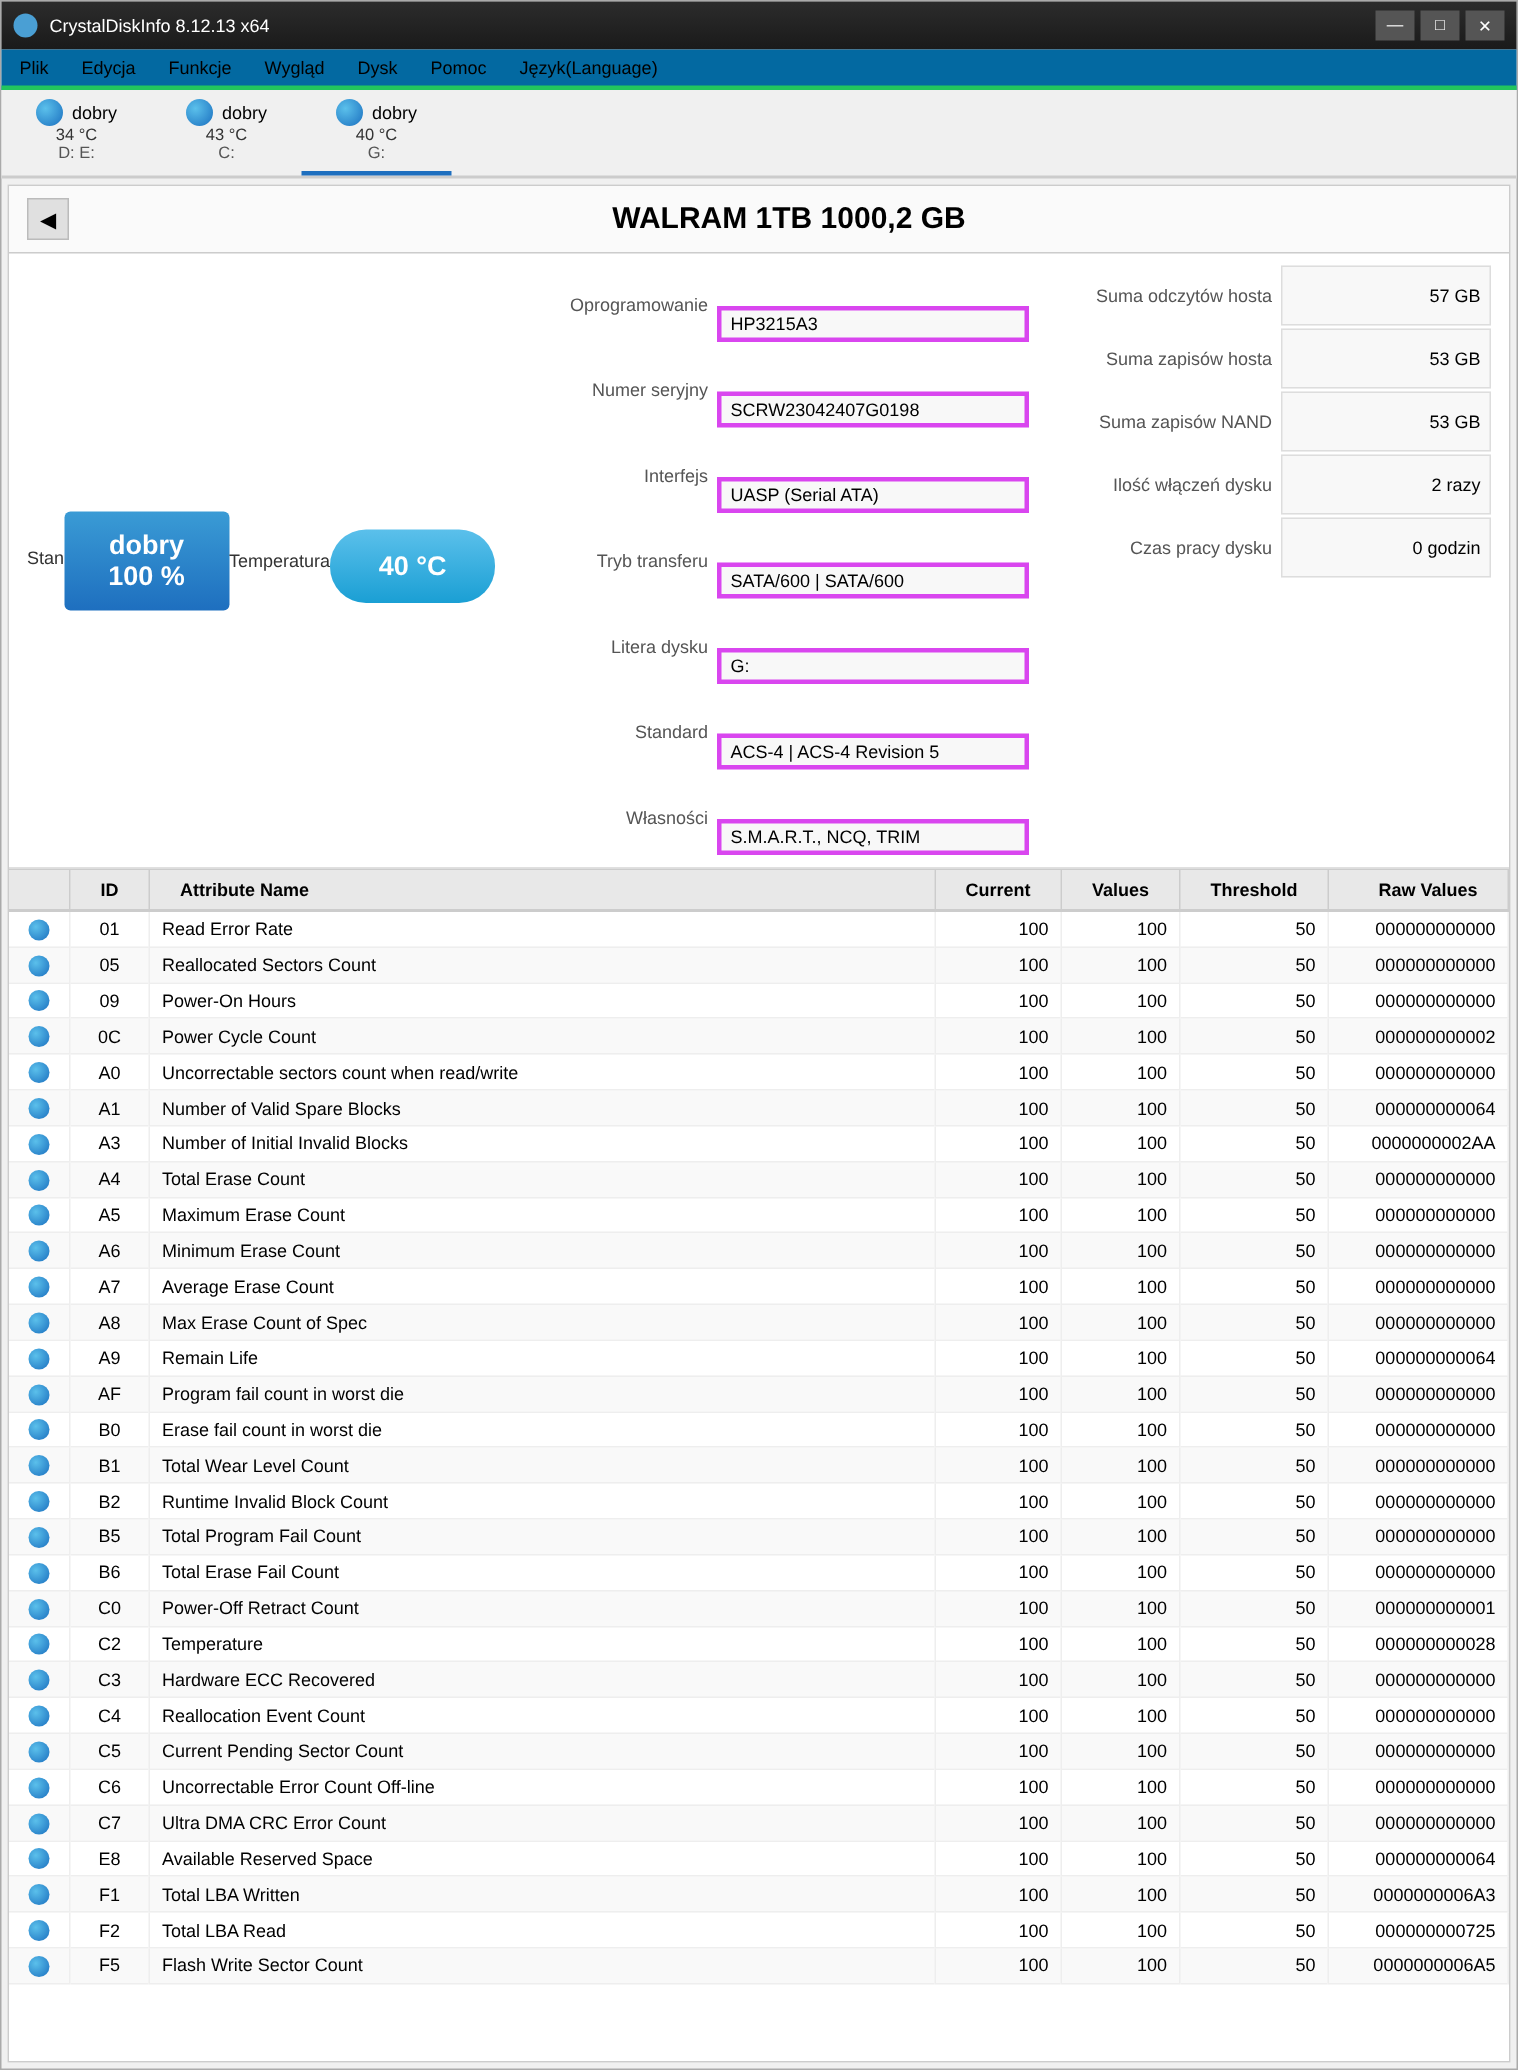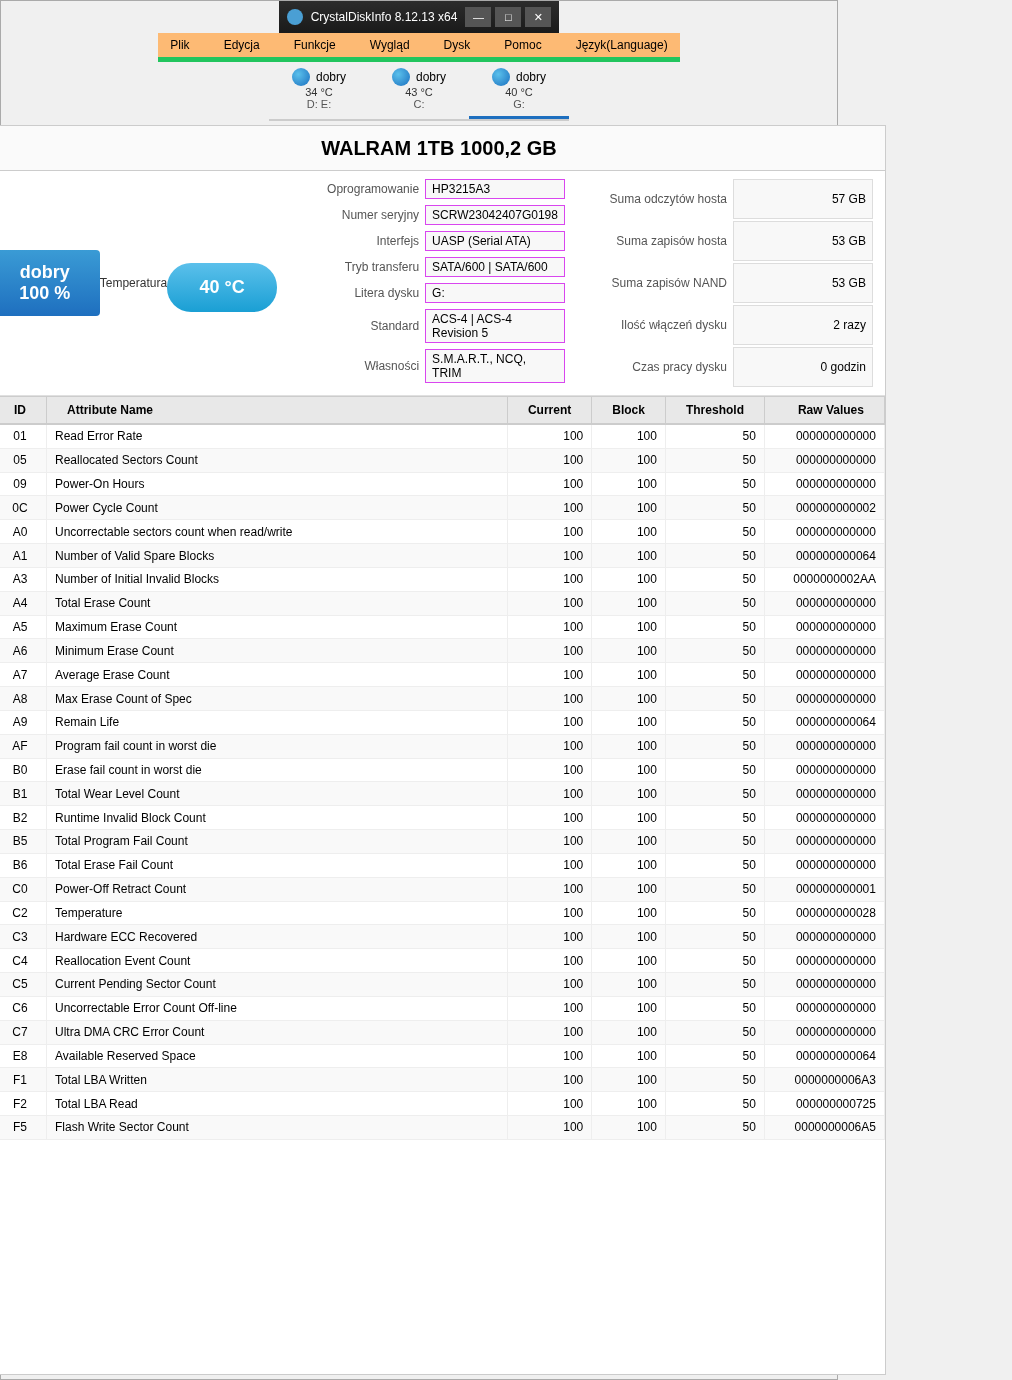--- a/index.html
+++ b/index.html
@@ -4,27 +4,26 @@
   <style>
     * { margin: 0; padding: 0; box-sizing: border-box; }
     body {
       font-family: 'Segoe UI', Tahoma, Geneva, Verdana, sans-serif;
       font-size: 12px;
       background: #f0f0f0;
       width: 1012px;
       min-height: 1380px;
     }
     .window {
-      width: 838px;
+      width: 1012px;
       min-height: 1380px;
       background: #f0f0f0;
       border: 1px solid #aaa;
       display: flex;
       flex-direction: column;
-      align-items: center;
     }
     .titlebar {
       background: linear-gradient(to bottom, #2c2c2c, #1a1a1a);
       color: white;
       height: 32px;
       display: flex;
       align-items: center;
       padding: 0 8px;
       font-size: 12px;
       gap: 8px;
@@ -43,25 +42,25 @@
       background: #555;
       border: none;
       color: white;
       font-size: 11px;
       cursor: pointer;
       display: flex;
       align-items: center;
       justify-content: center;
     }
     .menubar {
-      background: #fdba74;
-      border-bottom: 5px solid #22c55e;
+      background: #0369a1;
+      border-bottom: 3px solid #22c55e;
       display: flex;
       padding: 2px 4px;
-      gap: 18px;
+      gap: 6px;
     }
     .menubar-item {
       padding: 3px 8px;
       cursor: pointer;
       font-size: 12px;
     }
     .drives-bar {
       display: flex;
       align-items: stretch;
       background: #f0f0f0;
@@ -167,23 +166,24 @@
     .detail-key {
       text-align: right;
       min-width: 140px;
       color: #555;
       font-size: 12px;
       padding-right: 6px;
     }
     .detail-val {
       flex: 1;
       background: #f8f8f8;
-      border: 1px solid #d946ef;
+      border: 3px solid #d946ef;
       padding: 2px 6px;
       font-size: 12px;
+      margin-top: 27px;
     }
     .right-col {
       min-width: 300px;
       display: flex;
       flex-direction: column;
       gap: 2px;
     }
     .right-row {
       display: flex;
       align-items: center;
@@ -375,21 +375,21 @@
     </div>
 
     <div class="table-container">
       <table>
         <thead>
           <tr>
             <th class="col-id"></th>
             <th class="col-id">ID</th>
             <th class="col-name">Attribute Name</th>
             <th class="col-cur num">Current</th>
-            <th class="col-worst num">Block</th>
+            <th class="col-worst num">Values</th>
             <th class="col-thresh num">Threshold</th>
             <th class="col-raw num">Raw Values</th>
           </tr>
         </thead>
         <tbody id="smart-tbody">
         <tr>
       <td class="col-id"><span class="row-dot"></span></td>
       <td class="col-id">01</td>
       <td class="col-name">Read Error Rate</td>
       <td class="col-cur num">100</td>

